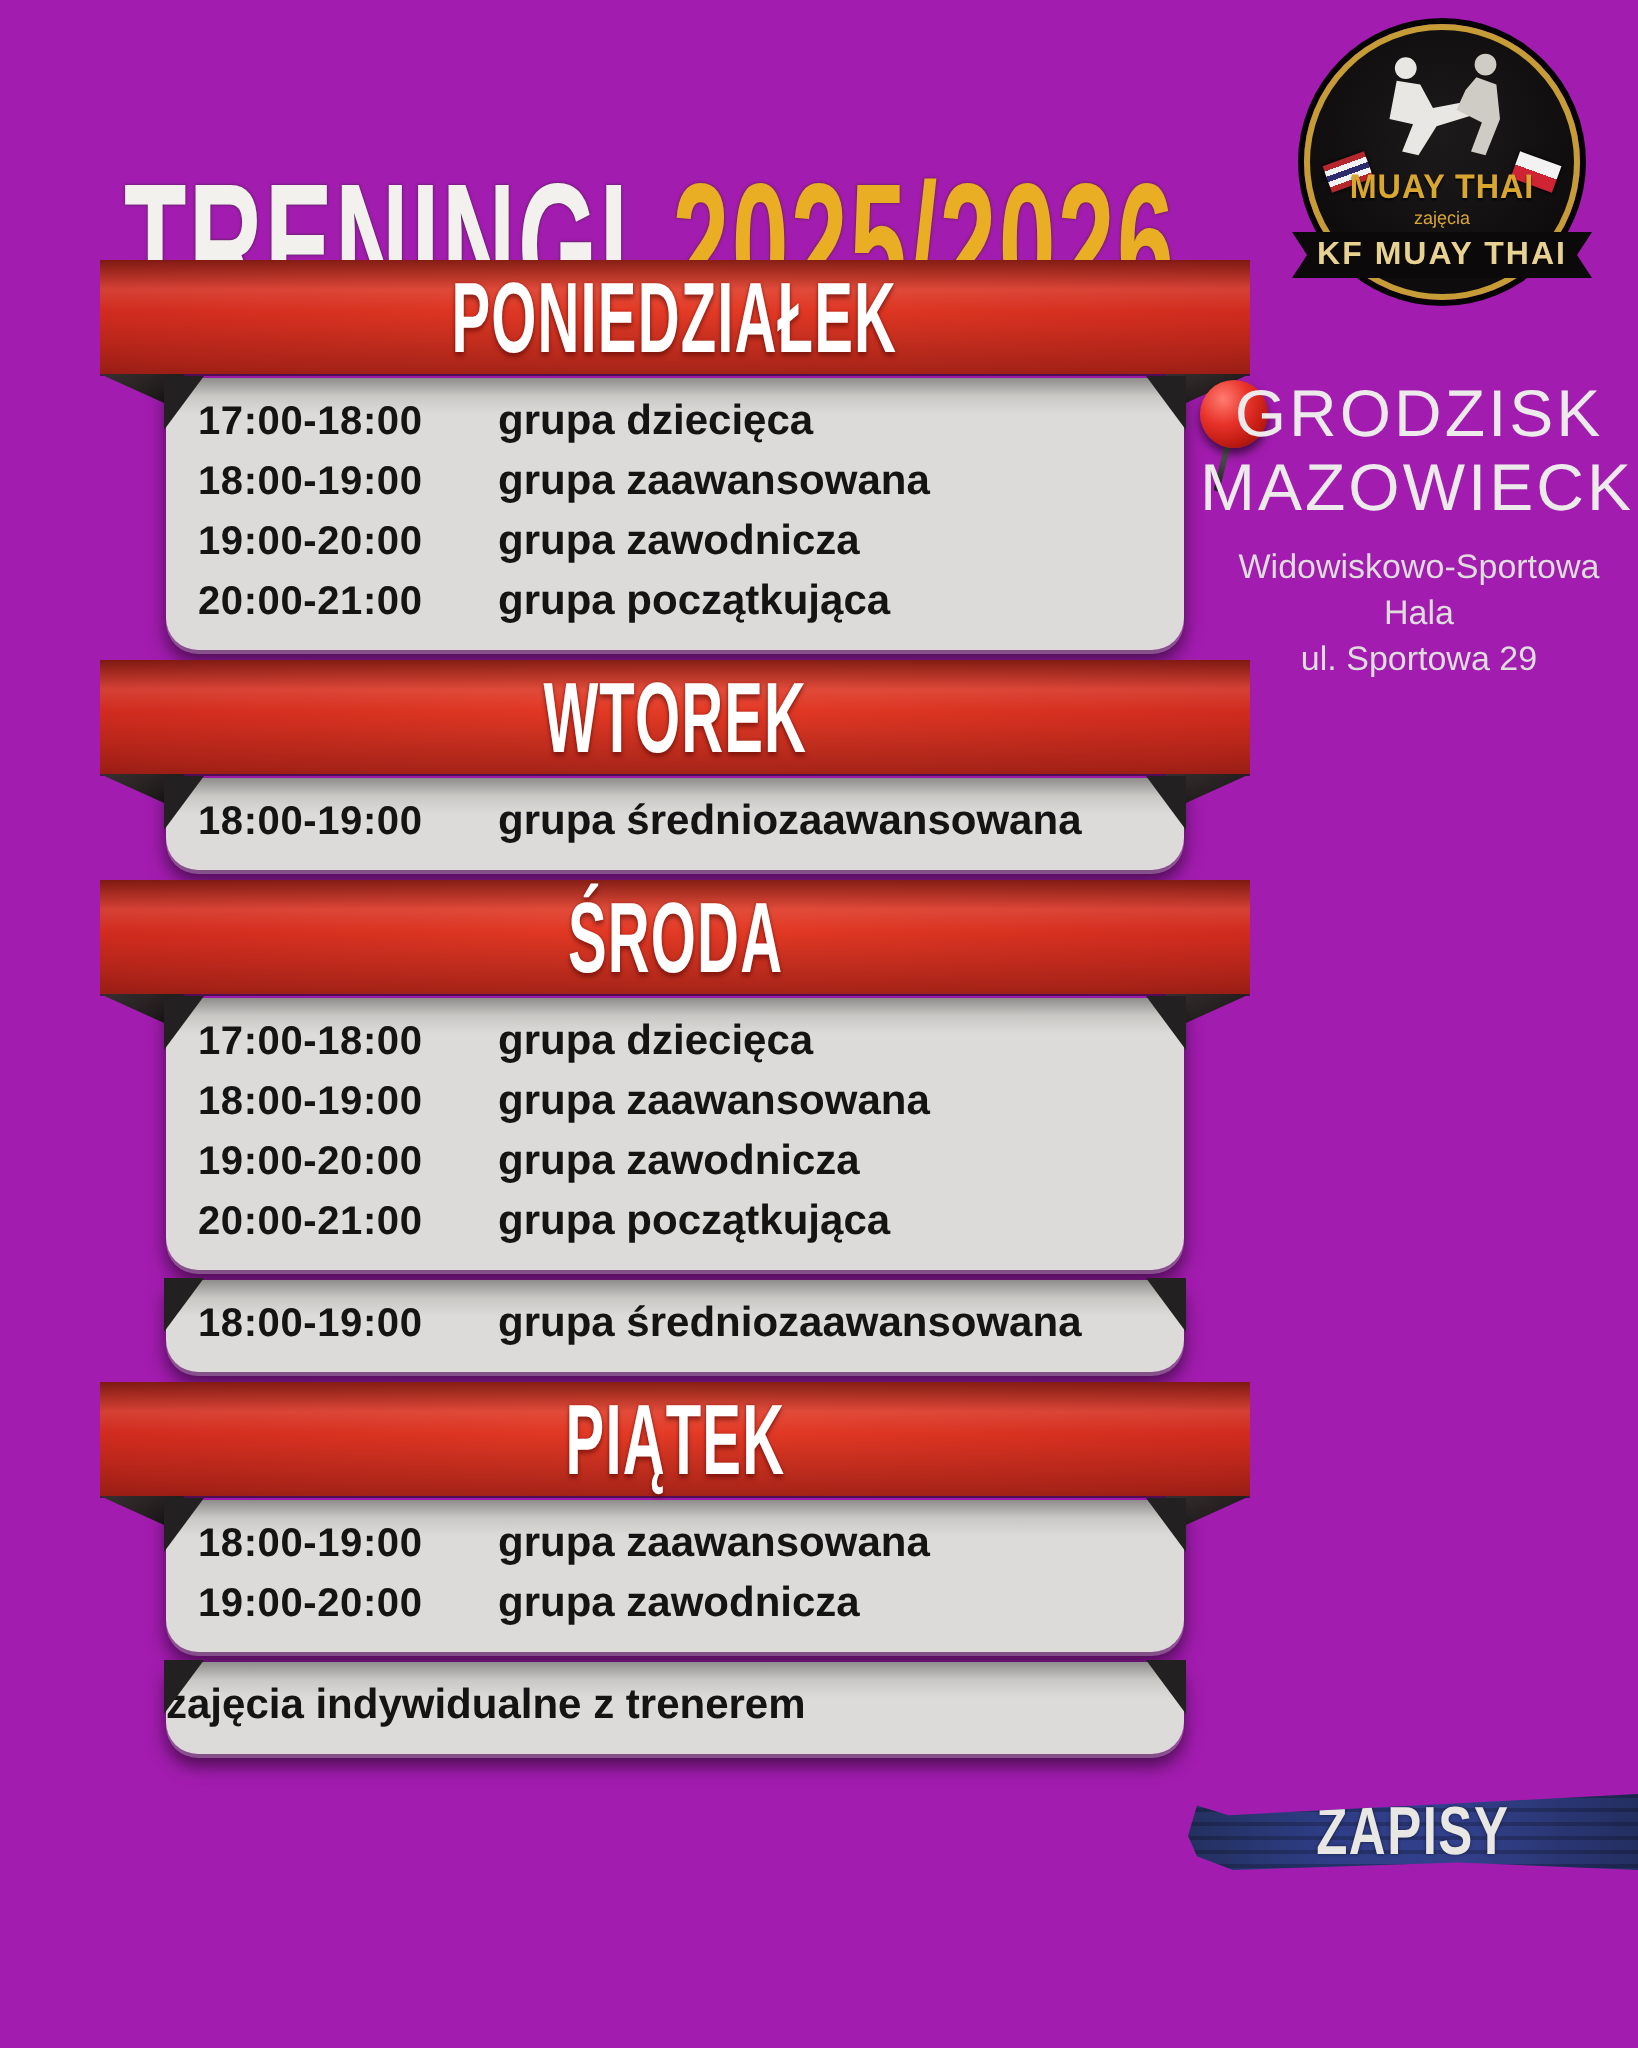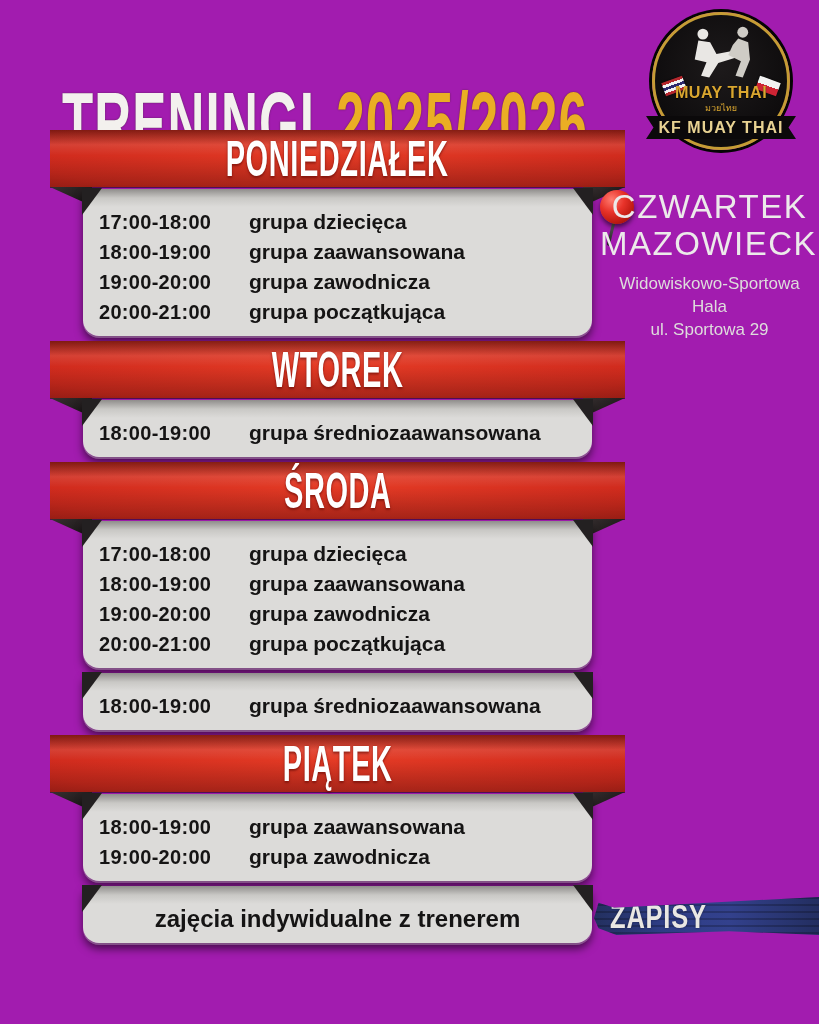--- a/index.html
+++ b/index.html
@@ -36,48 +36,48 @@
           background:
             linear-gradient(180deg,rgba(0,0,0,.38) 0,rgba(255,255,255,.10) 26%,rgba(0,0,0,0) 45%,rgba(0,0,0,.22) 100%),
             radial-gradient(120% 170% at 50% 42%,#e43b25 0%,#cf2a1d 45%,#a21913 78%,#811009 100%);
           box-shadow:0 1px 0 rgba(0,0,0,.5);}
   .banner::before,.banner::after{content:'';position:absolute;top:100%;width:42px;height:19px;
           background:linear-gradient(150deg,#383031,#120f10);}
   .banner::before{left:0;clip-path:polygon(0 0,100% 0,100% 100%);}
   .banner::after{right:0;clip-path:polygon(0 0,100% 0,0 100%);}
   .day-label{display:inline-block;transform:scaleX(.58);font-size:50px;font-weight:bold;color:#fff;letter-spacing:1px;
              white-space:nowrap;text-shadow:0 0 2px rgba(140,20,12,.65),0 2px 3px rgba(80,8,4,.5);}
-  .panel{position:relative;width:509px;margin:0 auto;padding:18px 0 9px;
+  .panel{position:relative;width:509px;margin:0 auto;padding:7px 0 9px;
          background:linear-gradient(180deg,#8f8d8b 0,#c9c8c5 9px,#dcdbd9 18px);
          border-radius:5px 5px 16px 16px;
          box-shadow:0 2px 0 rgba(255,255,255,.28),0 6px 9px rgba(0,0,0,.55);}
   .panel::before,.panel::after{content:'';position:absolute;top:-1px;width:20px;height:27px;background:#232021;}
   .panel::before{left:-1px;clip-path:polygon(0 0,100% 0,0 100%);}
   .panel::after{right:-1px;clip-path:polygon(0 0,100% 0,100% 100%);}
   .row{display:flex;align-items:baseline;line-height:29px;padding-left:16px;color:#151414;}
   .row .time{width:150px;font-size:20px;font-weight:bold;letter-spacing:.3px;}
   .row .group{font-size:21px;font-weight:bold;}
-  .note{line-height:30px;text-align:center;font-size:24px;font-weight:bold;color:#151414;}
+  .note{line-height:30px;font-size:21px;font-weight:bold;color:#151414;}
 
   
   .location{position:absolute;left:600px;top:188px;width:219px;text-align:center;}
   .city{font-size:33px;line-height:37px;color:#eceaea;letter-spacing:1.5px;font-weight:400;}
   .venue{margin-top:10px;font-size:17px;line-height:23px;color:#dedcdc;}
   .pin{position:absolute;left:598px;top:190px;width:40px;height:62px;}
   .pin .needle{position:absolute;left:12px;top:28px;width:3px;height:28px;border-radius:2px;
                background:linear-gradient(180deg,#6b6b6b,#1c1c1c);transform:rotate(14deg);}
   .pin .ball{position:absolute;left:2px;top:0;width:34px;height:34px;border-radius:50%;
              background:radial-gradient(circle at 34% 28%,#ff7c70 0%,#e8332a 38%,#c01b12 68%,#750c06 100%);
              box-shadow:0 3px 5px rgba(0,0,0,.6);}
 
   
   .band{position:absolute;right:0;background:
         repeating-linear-gradient(180deg,rgba(0,0,0,.22) 0 2px,rgba(0,0,0,0) 2px 7px),
         linear-gradient(90deg,#23305f 0%,#2e3d85 30%,#33418d 60%,#232e60 100%);
-        display:flex;align-items:center;justify-content:flex-start;}
+        display:flex;align-items:center;justify-content:center;}
   .band1{left:594px;top:897px;height:38px;
          clip-path:polygon(0 55%,2% 15%,9% 28%,100% 0,100% 100%,60% 90%,10% 100%,2% 82%);}
   .band2{left:580px;top:940px;height:72px;
          clip-path:polygon(0 30%,4% 6%,12% 14%,100% 0,100% 96%,55% 100%,12% 92%,2% 98%);}
   .signup-label,.signup-phone{display:inline-block;color:#e9e7e4;font-weight:bold;white-space:nowrap;
          text-shadow:0 0 2px rgba(20,25,60,.9);}
   .signup-label{font-size:34px;transform:scaleX(.75);letter-spacing:1px;}
   .signup-phone{font-size:44px;transform:scaleX(.66);letter-spacing:1px;}
 </style>
 </head>
@@ -97,21 +97,21 @@
         <path d="M25 17 L38 19 L45 32 L71 27 L73 34 L47 42 L37 58 L28 56 L34 41 L21 38 Z"></path>
       </g>
       <g fill="#cfccc6">
         <circle cx="74" cy="8" r="6"></circle>
         <path d="M69 15 L80 19 L82 38 L74 58 L66 56 L72 40 L58 33 L63 22 Z"></path>
       </g>
     </svg>
     <span class="flag th"></span>
     <span class="flag pl"></span>
     <span class="logo-name">MUAY THAI</span>
-    <span class="logo-thai">มวยไทย</span>
+    <span class="logo-thai">zajęcia</span>
     <span class="logo-ribbon">KF MUAY THAI</span>
   </div>
 
   <main class="schedule">
   <section class="day-section">
     <div class="banner">
           <span class="day-label">PONIEDZIAŁEK</span>
         </div>
     <div class="panel">
           <div class="row">
@@ -199,21 +199,21 @@
           <div class="note">zajęcia indywidualne z trenerem</div>
         </div>
   </section>
 </main>
 
   <div class="pin">
     <span class="needle"></span>
     <span class="ball"></span>
   </div>
   <aside class="location">
-    <div class="city">CZWARTEK</div>
+    <div class="city">GRODZISK</div>
     <div class="city">MAZOWIECKI</div>
     <div class="venue">
       <div>Widowiskowo-Sportowa</div>
       <div>Hala</div>
       <div>ul. Sportowa 29</div>
     </div>
   </aside>
 
   <div class="band band1">
     <span class="signup-label">ZAPISY</span>

